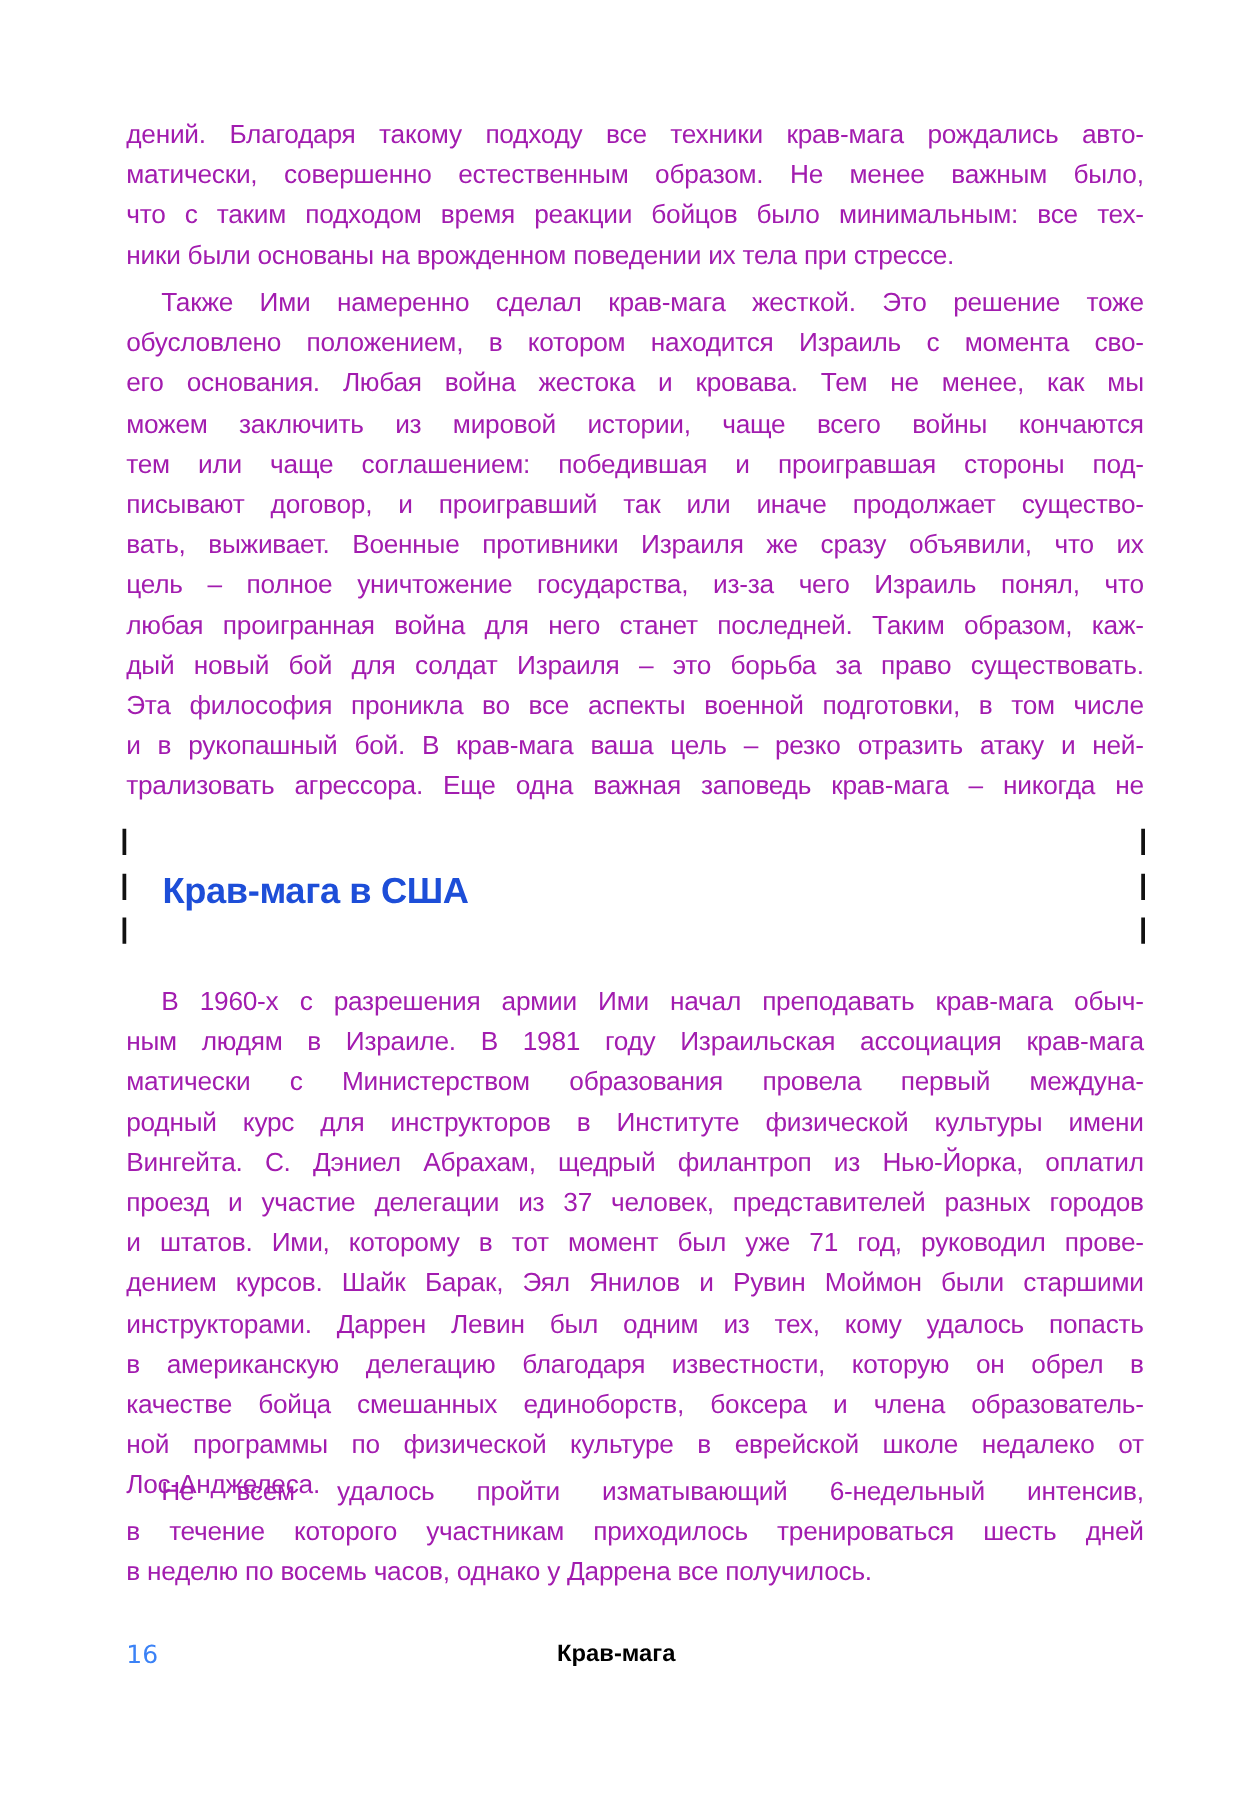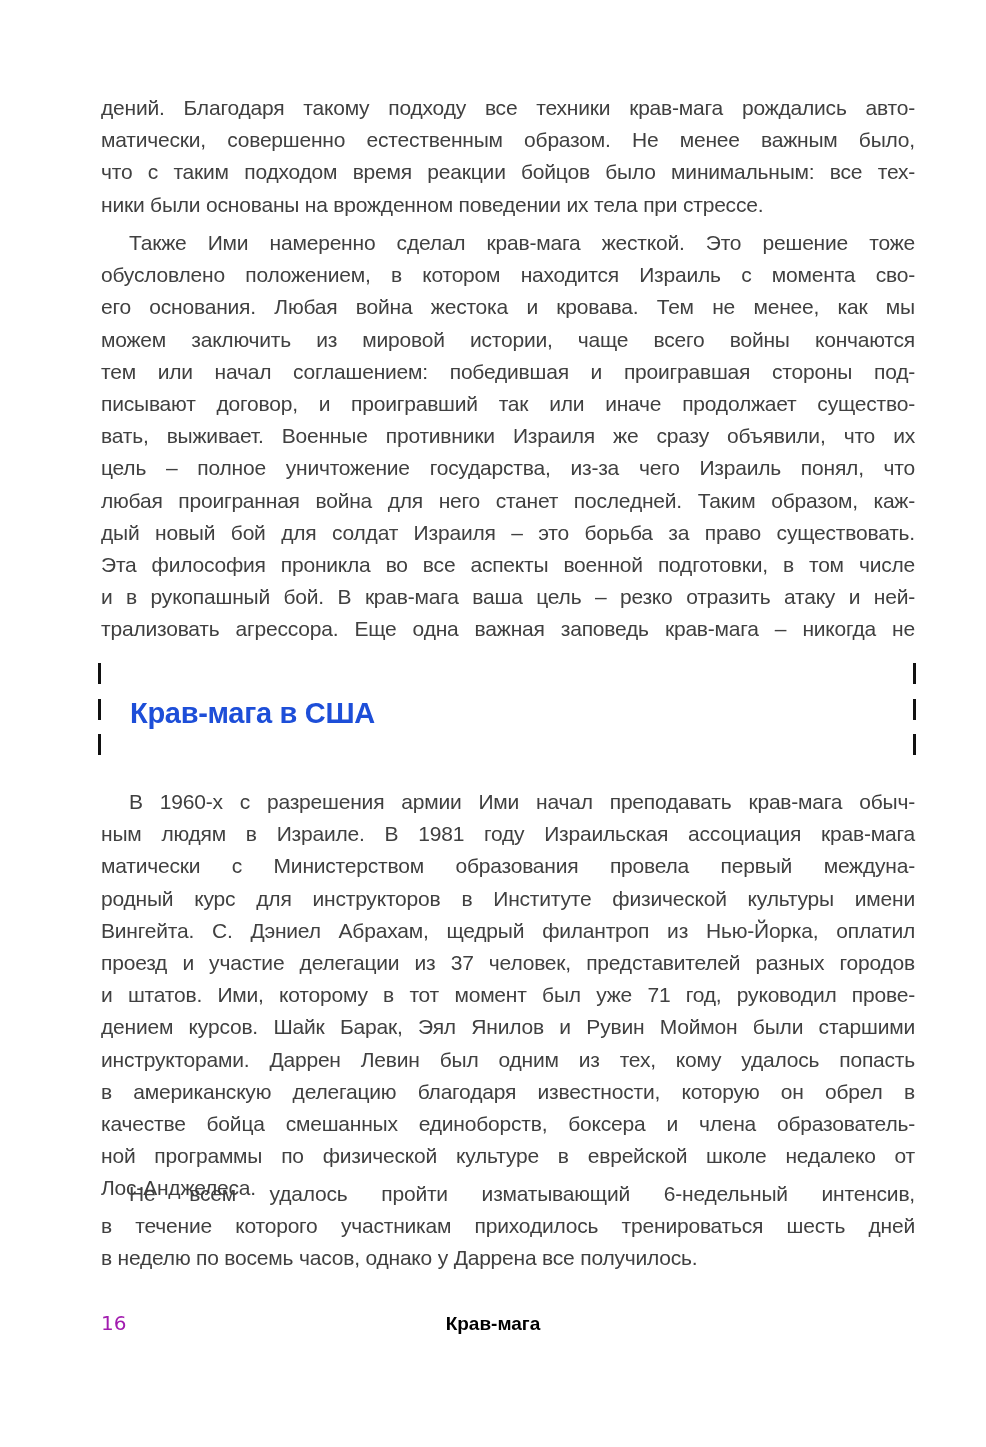--- a/index.html
+++ b/index.html
@@ -26,21 +26,21 @@
       left: 101px;
       width: 814px;
       margin: 0;
       font-family: "Liberation Sans", sans-serif;
       font-size: 21px;
       line-height: 32.2px;
       text-align: justify;
       letter-spacing: -0.2px;
       word-spacing: 0px;
       hyphens: manual;
-      color: #404040;
+      color: #a21caf;
     }
     .line {
       display: block;
       text-align: justify;
       text-align-last: justify;
       white-space: nowrap;
       height: 32.2px;
     }
     .line.end { text-align-last: left; }
     .line.first { padding-left: 28px; }
@@ -74,21 +74,21 @@
       letter-spacing: -0.3px;
       color: #1d4ed8;
     }
     .footer-num {
       position: absolute;
       left: 101px;
       top: 1311px;
       font-family: "DejaVu Sans", sans-serif;
       font-size: 20px;
       line-height: 24px;
-      color: #a21caf;
+      color: #3b82f6;
     }
     .footer-title {
       position: absolute;
       left: 0;
       width: 986px;
       top: 1312px;
       text-align: center;
       font-family: "Liberation Sans", sans-serif;
       font-weight: bold;
       font-size: 19px;
@@ -107,21 +107,21 @@
     <span class="line">матически, совершенно естественным образом. Не менее важным было,</span>
     <span class="line">что с таким подходом время реакции бойцов было минимальным: все тех-</span>
     <span class="line end">ники были основаны на врожденном поведении их тела при стрессе.</span>
   </div>
 
   <div class="para p2">
     <span class="line first">Также Ими намеренно сделал крав-мага жесткой. Это решение тоже</span>
     <span class="line">обусловлено положением, в котором находится Израиль с момента сво-</span>
     <span class="line">его основания. Любая война жестока и кровава. Тем не менее, как мы</span>
     <span class="line">можем заключить из мировой истории, чаще всего войны кончаются</span>
-    <span class="line">тем или начал соглашением: победившая и проигравшая стороны под-</span>
+    <span class="line">тем или чаще соглашением: победившая и проигравшая стороны под-</span>
     <span class="line">писывают договор, и проигравший так или иначе продолжает существо-</span>
     <span class="line">вать, выживает. Военные противники Израиля же сразу объявили, что их</span>
     <span class="line">цель – полное уничтожение государства, из-за чего Израиль понял, что</span>
     <span class="line">любая проигранная война для него станет последней. Таким образом, каж-</span>
     <span class="line">дый новый бой для солдат Израиля – это борьба за право существовать.</span>
     <span class="line">Эта философия проникла во все аспекты военной подготовки, в том числе</span>
     <span class="line">и в рукопашный бой. В крав-мага ваша цель – резко отразить атаку и ней-</span>
     <span class="line">трализовать агрессора. Еще одна важная заповедь крав-мага – никогда не</span>
   </div>
 

